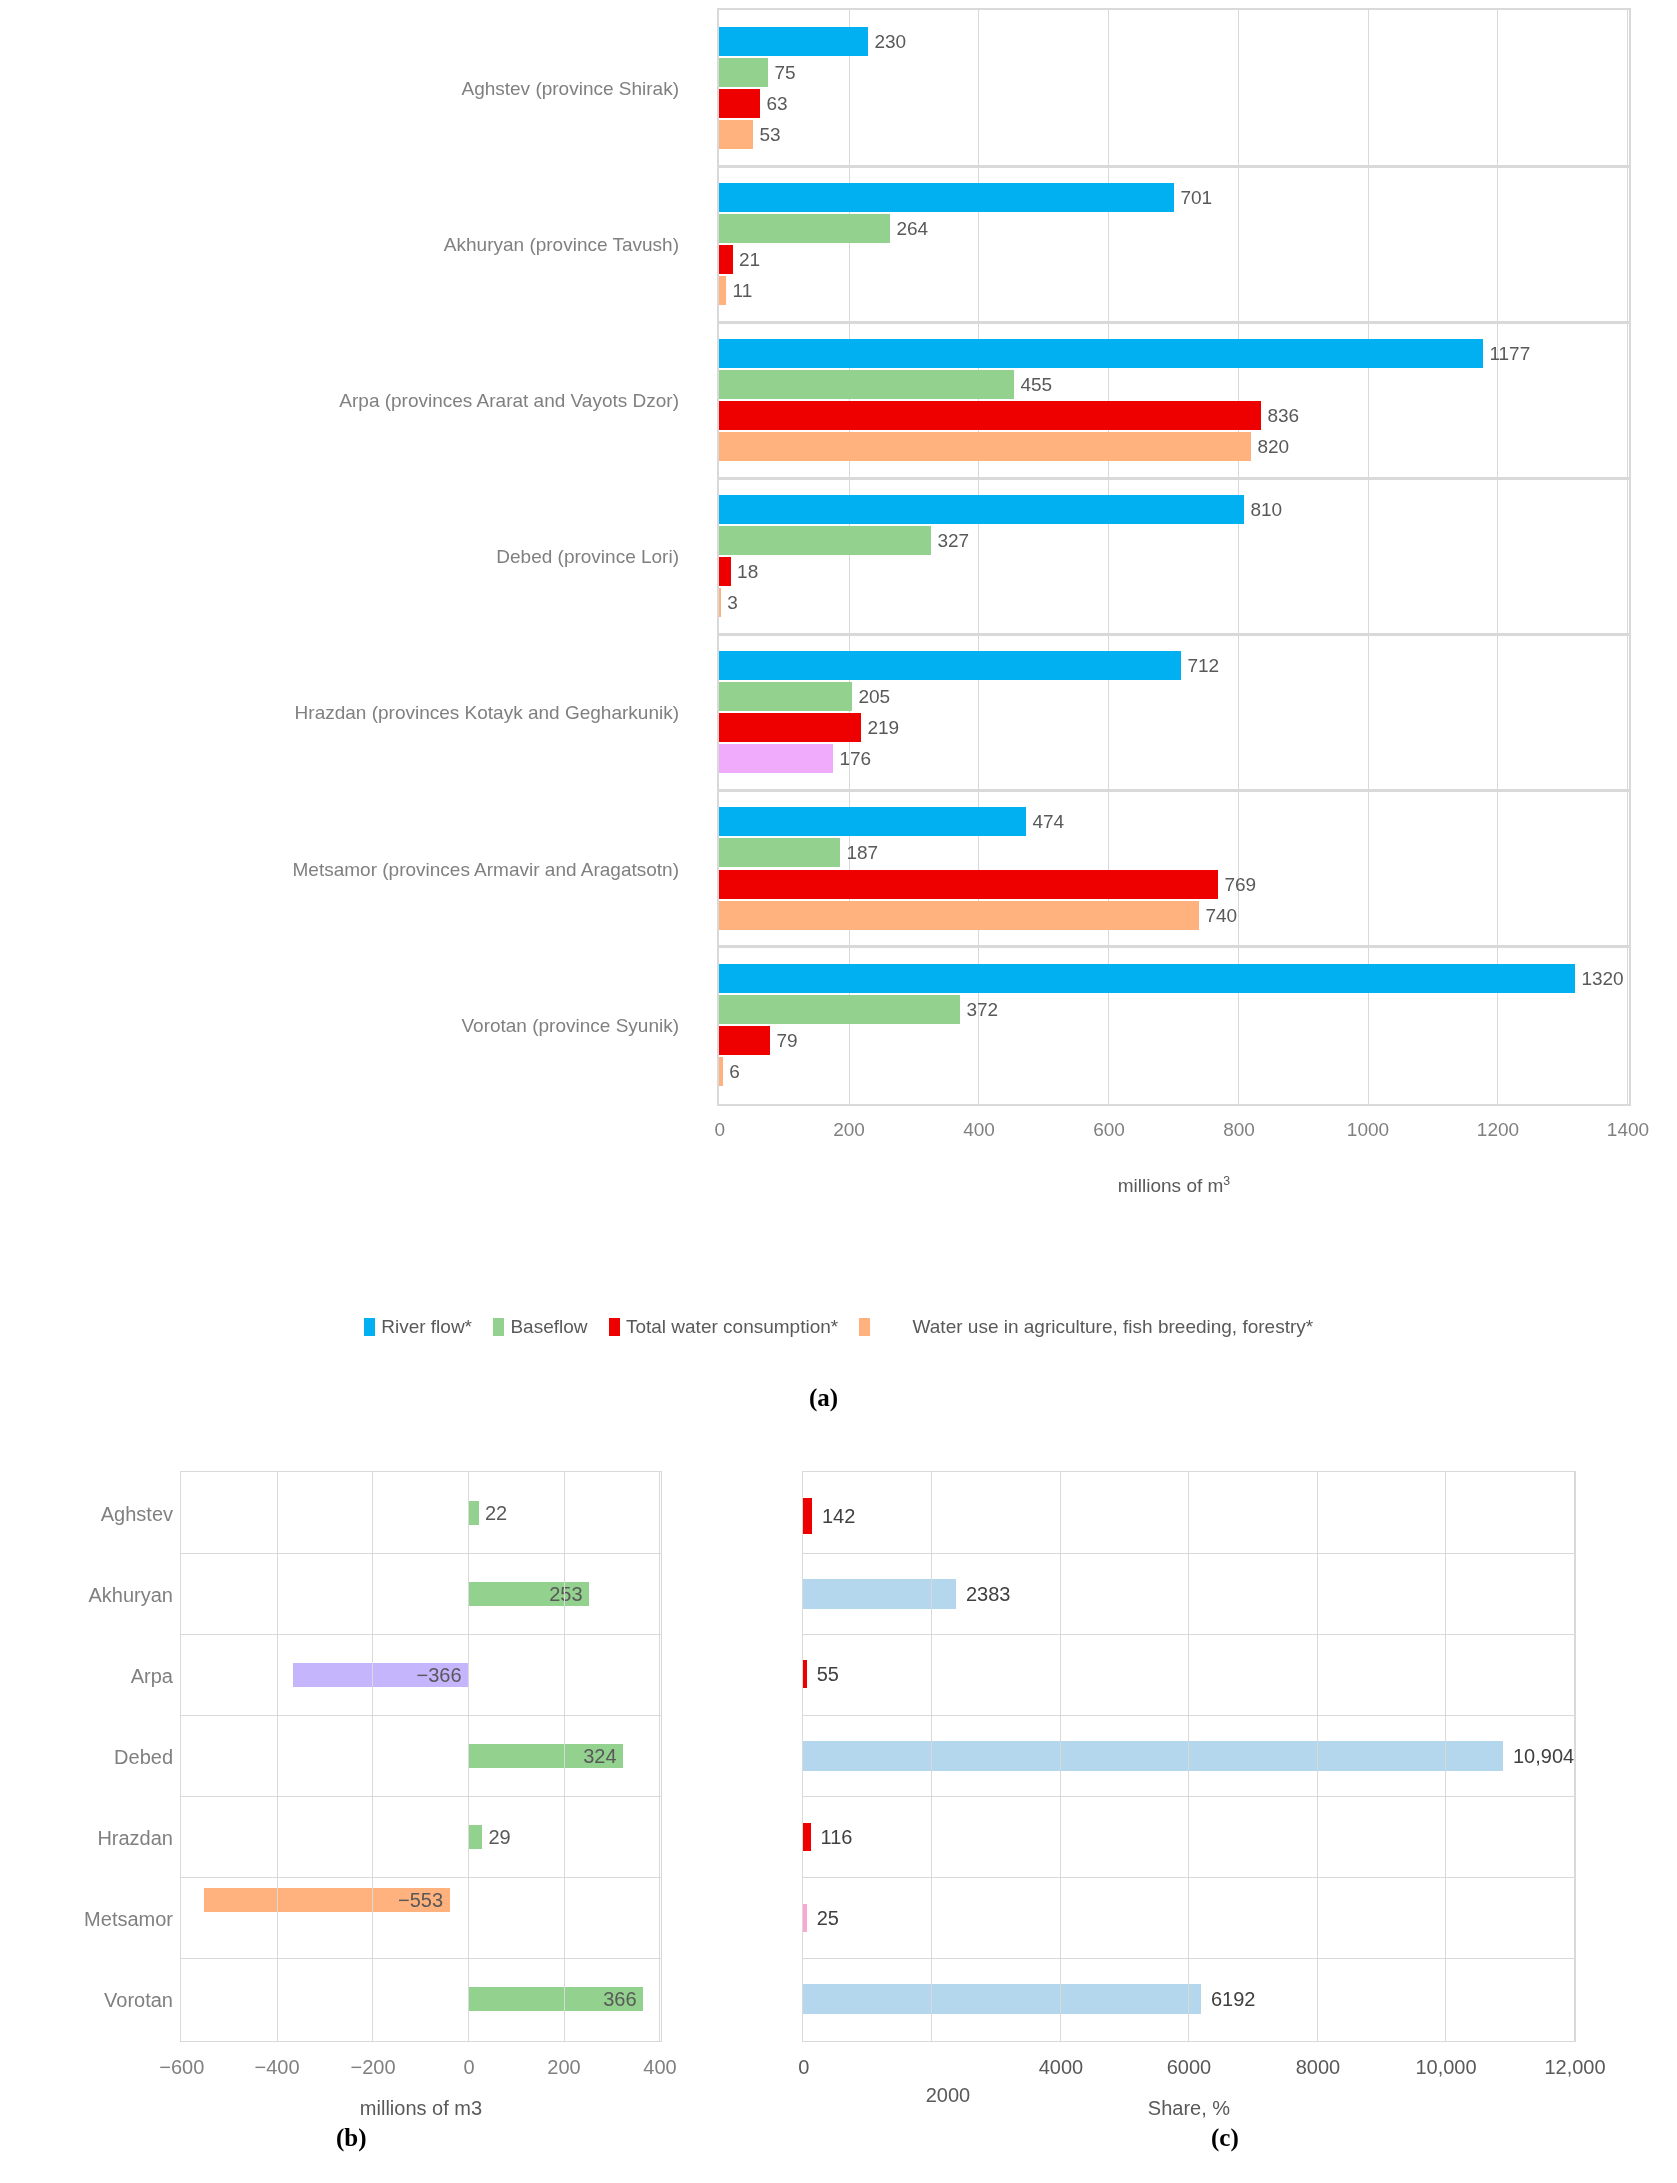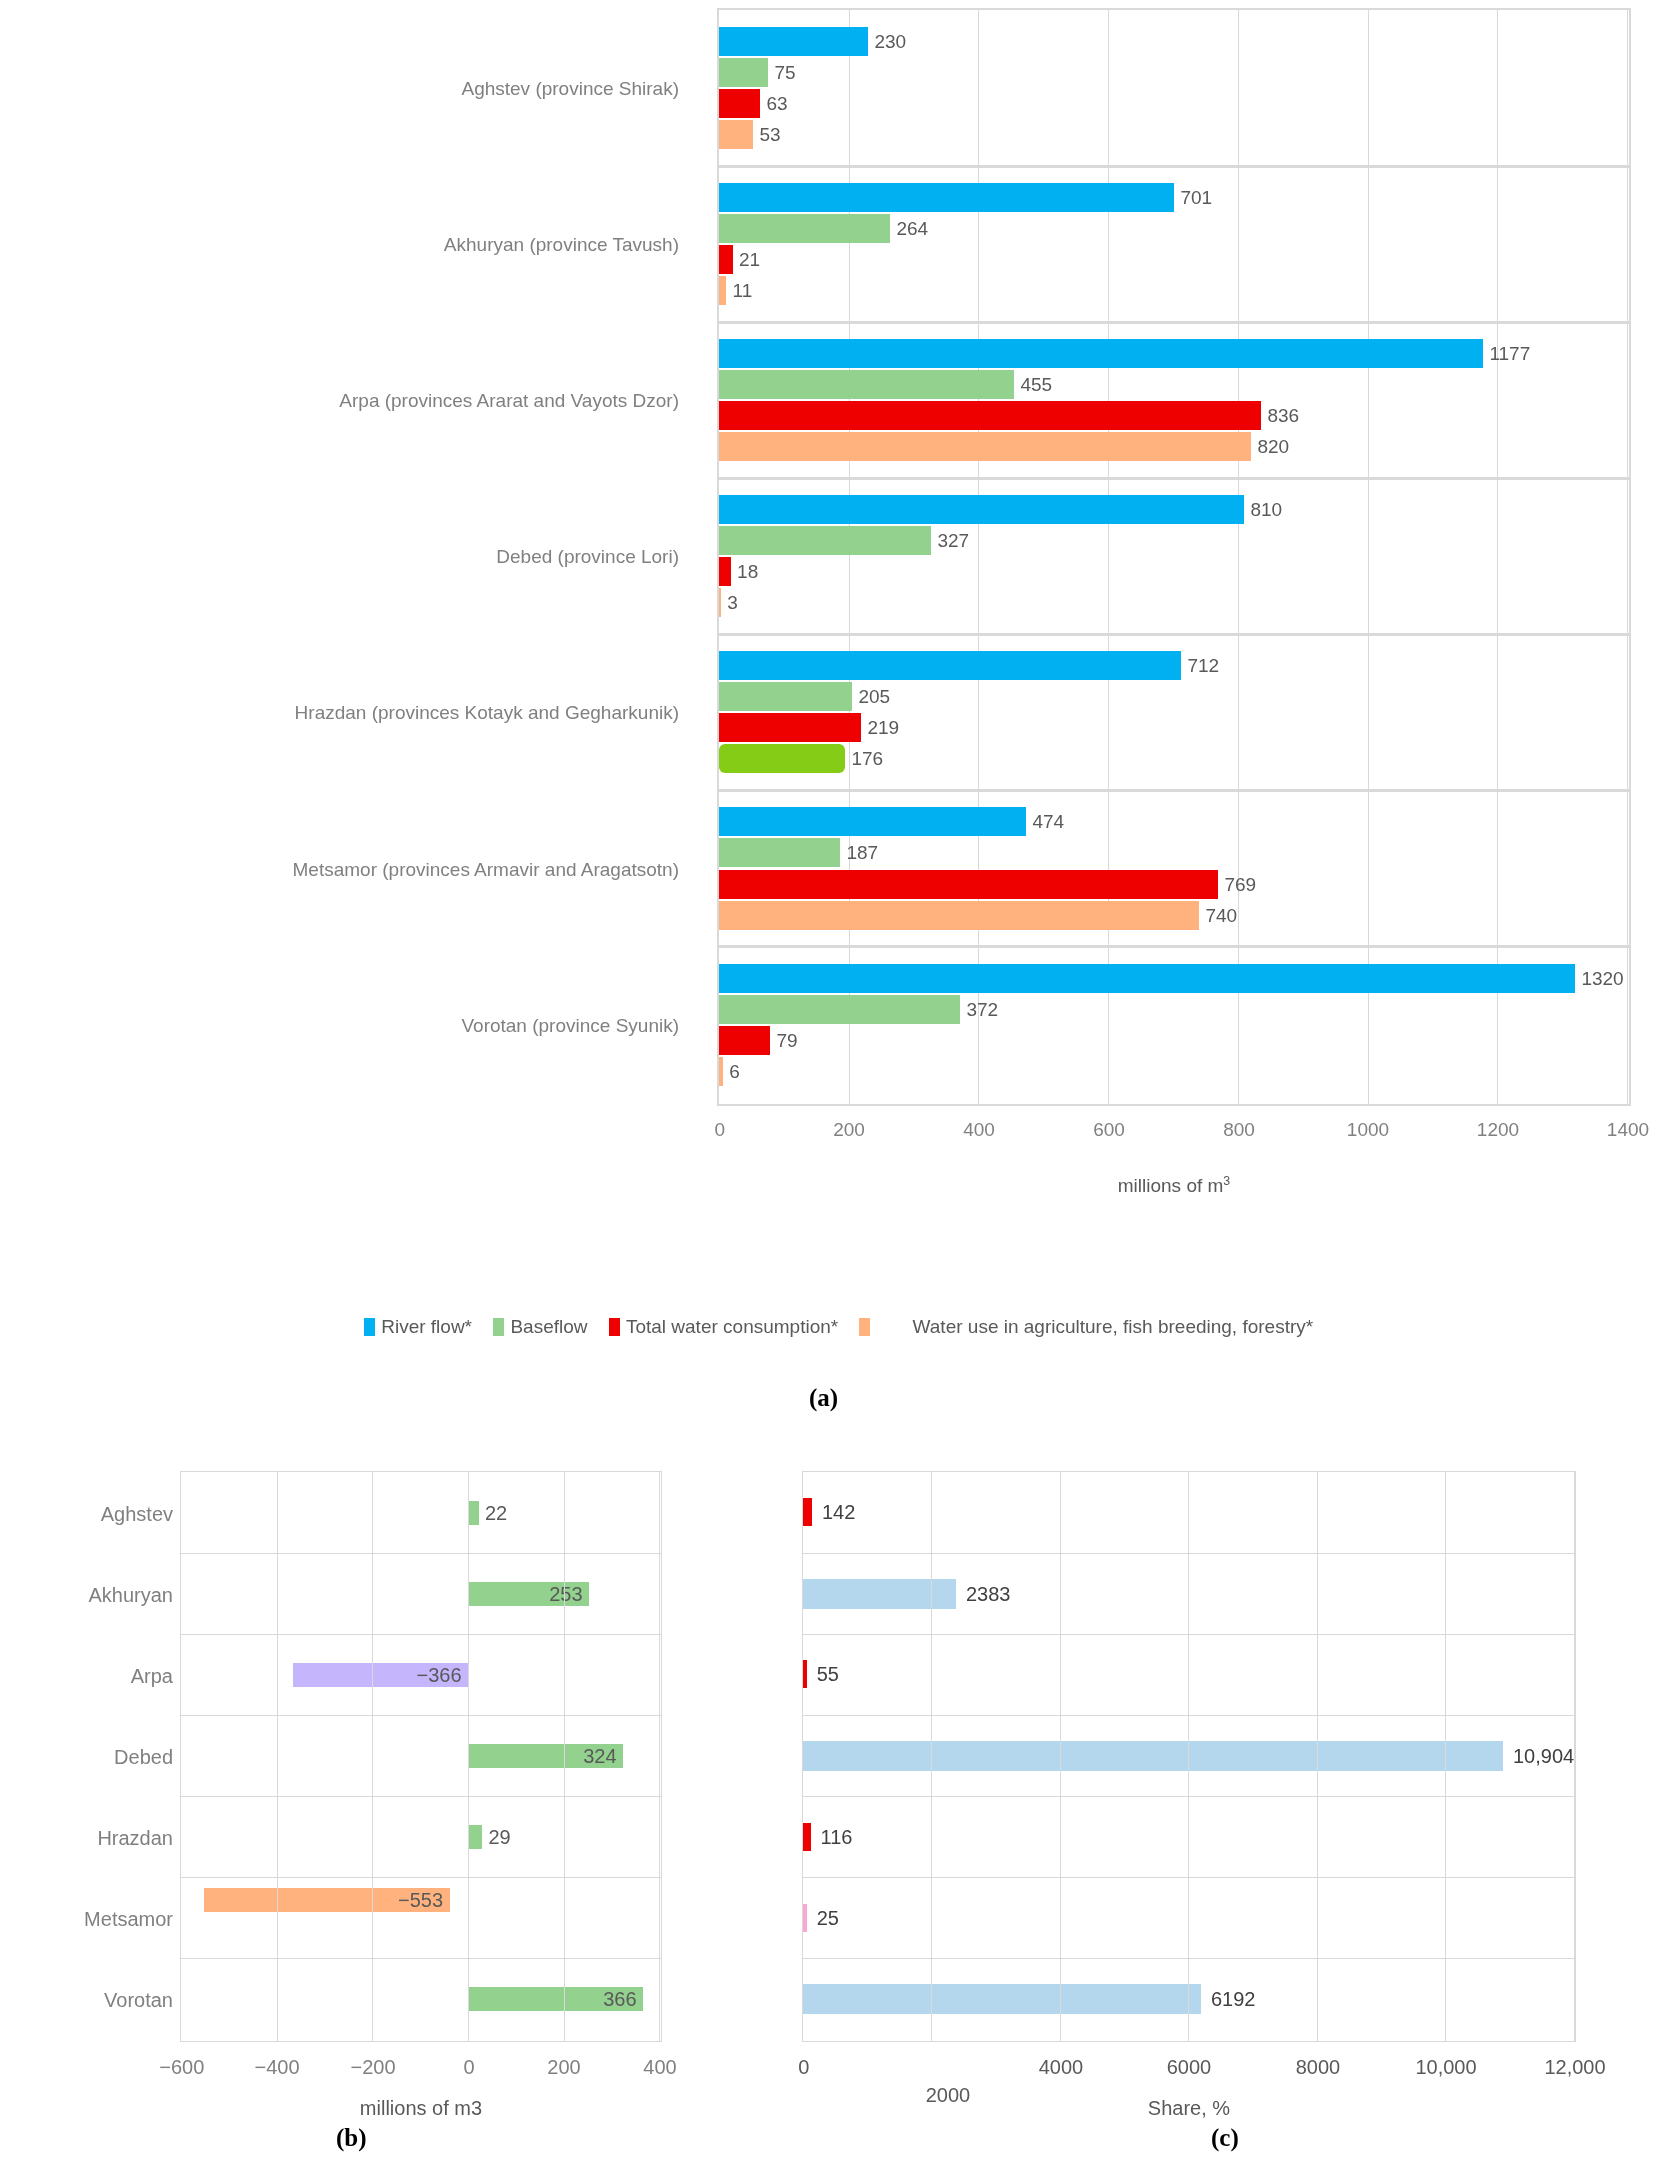--- a/index.html
+++ b/index.html
@@ -188,21 +188,21 @@
         </div>
         <div class="a-bar" style="top: 641px; width: 462px; background: rgb(0, 176, 240);">
           <span class="lbl">712</span>
         </div>
         <div class="a-bar" style="top: 672px; width: 133px; background: rgb(146, 209, 142);">
           <span class="lbl">205</span>
         </div>
         <div class="a-bar" style="top: 703px; width: 142px; background: rgb(238, 0, 0);">
           <span class="lbl">219</span>
         </div>
-        <div class="a-bar" style="top: 734px; width: 126px; background: #84cc16; border-radius: 6px;">
+        <div class="a-bar" style="top: 734px; width: 114px; background: #f0abfc;">
           <span class="lbl">176</span>
         </div>
         <div class="a-bar" style="top: 797px; width: 307px; background: rgb(0, 176, 240);">
           <span class="lbl">474</span>
         </div>
         <div class="a-bar" style="top: 828px; width: 121px; background: rgb(146, 209, 142);">
           <span class="lbl">187</span>
         </div>
         <div class="a-bar" style="top: 860px; width: 499px; background: rgb(238, 0, 0);">
           <span class="lbl">769</span>
@@ -321,21 +321,21 @@
       <div class="tick" style="left: 480px;">400</div>
     </div>
   <div id="b-xtitle">millions of m3</div>
 </div>
 <div class="fig-label" style="left:336px; top:2124px;"><b>(b)</b></div>
 
 <div id="chart-c">
   <div id="c-plot">
     <div id="c-grid"></div>
     <div id="c-bars">
-        <div class="c-bar" style="top: 26px; height: 28px; width: 9px; background: rgb(238, 0, 0);">
+        <div class="c-bar" style="top: 26px; height: 36px; width: 9px; background: rgb(238, 0, 0);">
           <span class="lbl">142</span>
         </div>
         <div class="c-bar" style="top: 107px; height: 30px; width: 153px; background: rgb(180, 215, 238);">
           <span class="lbl">2383</span>
         </div>
         <div class="c-bar" style="top: 188px; height: 28px; width: 3.7px; background: rgb(238, 0, 0);">
           <span class="lbl">55</span>
         </div>
         <div class="c-bar" style="top: 269px; height: 30px; width: 700px; background: rgb(180, 215, 238);">
           <span class="lbl">10,904</span>

